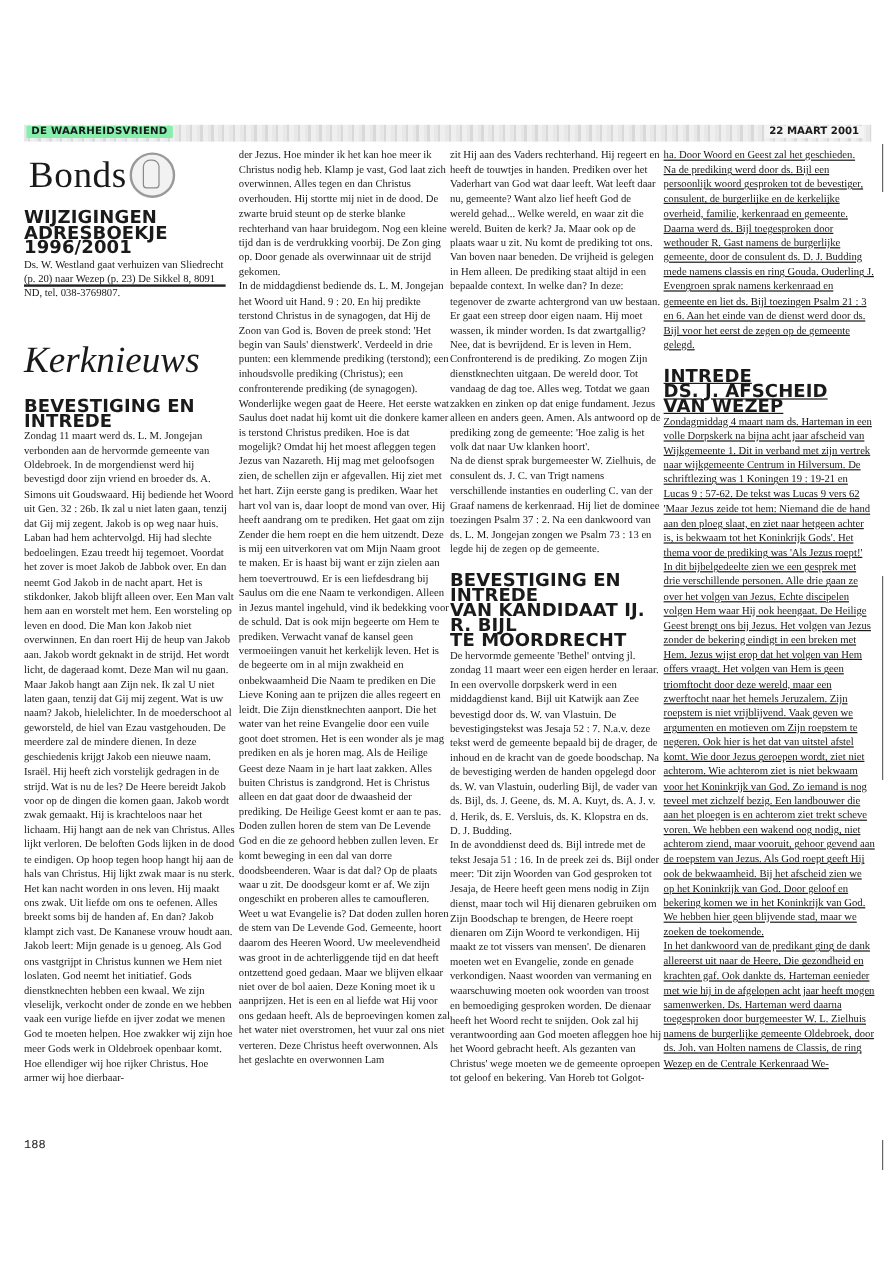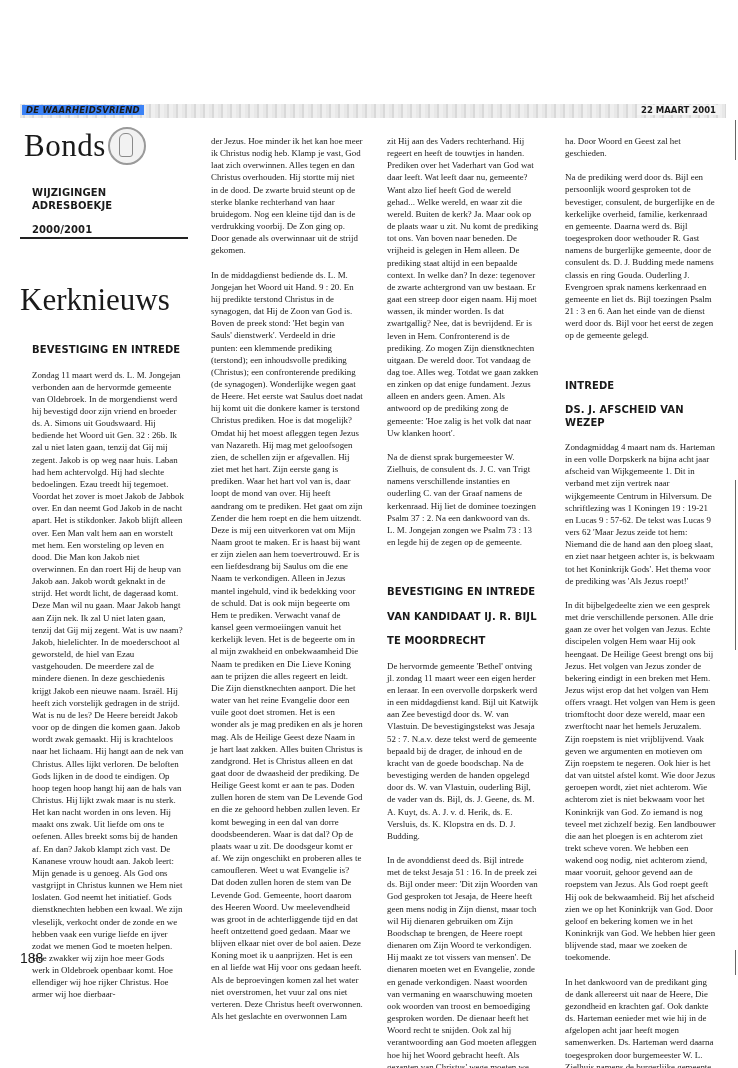--- a/index.html
+++ b/index.html
@@ -6,70 +6,71 @@
   body {
     width: 738px; height: 1068px; background: #ffffff; position: relative; overflow: hidden;
     font-family: "DejaVu Serif", "Liberation Serif", serif; color: #1a1a1a;
   }
   .header-bar {
     position: absolute; left: 20px; top: 104px; width: 706px; height: 14px;
     background: repeating-linear-gradient(90deg, #e8e8e8 0 3px, #d9d9d9 3px 5px, #efefef 5px 9px);
   }
   .header-left {
     position: absolute; left: 22px; top: 105px; font-family: "DejaVu Sans", sans-serif;
-    font-size: 8.5px; font-weight: bold; letter-spacing: 0.2px; background: #3b82f6; padding: 0 4px; font-style: italic;
+    font-size: 8.5px; font-weight: bold; letter-spacing: 0.2px; background: #86efac; padding: 0 4px;
   }
   .header-right {
     position: absolute; right: 18px; top: 105px; font-family: "DejaVu Sans", sans-serif;
     font-size: 8.5px; font-weight: bold; background: #f4f4f4; padding: 0 4px;
   }
   .col {
     position: absolute; top: 0; width: 176px; font-size: 8.9px; line-height: 12.15px;
     font-family: "Liberation Serif", serif;
   }
-  .col p { margin: 12px; }
+  .col p { margin: 0; }
   .h {
-    font-family: "DejaVu Sans", sans-serif; font-weight: bold; font-size: 10px; line-height: 12.5px;
+    font-family: "DejaVu Sans", sans-serif; font-weight: bold; font-size: 15px; line-height: 12.5px;
     margin: 0; letter-spacing: 0.1px;
   }
   .logo {
     position: absolute; left: 24px; top: 127px; font-family: "Liberation Serif", serif;
     font-size: 31px; line-height: 38px; letter-spacing: 0.5px; display: flex; align-items: center;
   }
   .logo .seal {
     display: inline-block; width: 34px; height: 34px; border-radius: 50%;
     border: 2px solid #9a9a9a; margin: 0 2px; position: relative; background: #f2f2f2;
   }
   .logo .seal::after {
     content: ""; position: absolute; left: 9px; top: 4px; width: 12px; height: 22px;
     border: 1.5px solid #8a8a8a; border-radius: 6px 6px 3px 3px;
   }
   .rule { position: absolute; left: 20px; width: 168px; height: 2px; background: #222; }
   .kerk {
     position: absolute; left: 20px; top: 282px; font-family: "Liberation Serif", serif;
-    font-size: 31px;
+    font-style: italic; font-size: 31px;
   }
-  .page-num { position: absolute; left: 20px; top: 950px; font-size: 14px; font-family: Liberation Sans, sans-serif; }
+  .page-num { position: absolute; left: 20px; top: 950px; font-size: 10px; font-family: Liberation Mono, monospace; }
   .scan-edge { position: absolute; right: 2px; width: 1px; background: #666; }
 </style>
 </head>
 <body>
 
 <div class="header-bar"></div>
 <div class="header-left">DE WAARHEIDSVRIEND</div>
 <div class="header-right">22 MAART 2001</div>
 
 <div class="logo">
   <span>Bonds</span>
   <span class="seal"></span>
 </div>
 
 <div class="col" style="left:20px; top:175px;">
   <p class="h">WIJZIGINGEN ADRESBOEKJE</p>
-  <p class="h">2000/2001</p>
+  <p class="h">1996/2001</p>
+  <p style="margin-top:1px;">Ds. W. Westland gaat verhuizen van Sliedrecht (p. 20) naar Wezep (p. 23) De Sikkel 8, 8091 ND, tel. 038-3769807.</p>
 </div>
 <div class="rule" style="top:237px;"></div>
 
 <div class="kerk">Kerknieuws</div>
 
 <div class="col" style="left:20px; top:332px;">
   <p class="h">BEVESTIGING EN INTREDE</p>
   <p>Zondag 11 maart werd ds. L. M. Jongejan verbonden aan de hervormde gemeente van Oldebroek. In de morgendienst werd hij bevestigd door zijn vriend en broeder ds. A. Simons uit Goudswaard. Hij bediende het Woord uit Gen. 32 : 26b. Ik zal u niet laten gaan, tenzij dat Gij mij zegent. Jakob is op weg naar huis. Laban had hem achtervolgd. Hij had slechte bedoelingen. Ezau treedt hij tegemoet. Voordat het zover is moet Jakob de Jabbok over. En dan neemt God Jakob in de nacht apart. Het is stikdonker. Jakob blijft alleen over. Een Man valt hem aan en worstelt met hem. Een worsteling op leven en dood. Die Man kon Jakob niet overwinnen. En dan roert Hij de heup van Jakob aan. Jakob wordt geknakt in de strijd. Het wordt licht, de dageraad komt. Deze Man wil nu gaan. Maar Jakob hangt aan Zijn nek. Ik zal U niet laten gaan, tenzij dat Gij mij zegent. Wat is uw naam? Jakob, hielelichter. In de moederschoot al geworsteld, de hiel van Ezau vastgehouden. De meerdere zal de mindere dienen. In deze geschiedenis krijgt Jakob een nieuwe naam. Israël. Hij heeft zich vorstelijk gedragen in de strijd. Wat is nu de les? De Heere bereidt Jakob voor op de dingen die komen gaan. Jakob wordt zwak gemaakt. Hij is krachteloos naar het lichaam. Hij hangt aan de nek van Christus. Alles lijkt verloren. De beloften Gods lijken in de dood te eindigen. Op hoop tegen hoop hangt hij aan de hals van Christus. Hij lijkt zwak maar is nu sterk. Het kan nacht worden in ons leven. Hij maakt ons zwak. Uit liefde om ons te oefenen. Alles breekt soms bij de handen af. En dan? Jakob klampt zich vast. De Kananese vrouw houdt aan. Jakob leert: Mijn genade is u genoeg. Als God ons vastgrijpt in Christus kunnen we Hem niet loslaten. God neemt het initiatief. Gods dienstknechten hebben een kwaal. We zijn vleselijk, verkocht onder de zonde en we hebben vaak een vurige liefde en ijver zodat we menen God te moeten helpen. Hoe zwakker wij zijn hoe meer Gods werk in Oldebroek openbaar komt. Hoe ellendiger wij hoe rijker Christus. Hoe armer wij hoe dierbaar-</p>
 </div>
 
@@ -84,21 +85,21 @@
   <p>zit Hij aan des Vaders rechterhand. Hij regeert en heeft de touwtjes in handen. Prediken over het Vaderhart van God wat daar leeft. Wat leeft daar nu, gemeente? Want alzo lief heeft God de wereld gehad... Welke wereld, en waar zit die wereld. Buiten de kerk? Ja. Maar ook op de plaats waar u zit. Nu komt de prediking tot ons. Van boven naar beneden. De vrijheid is gelegen in Hem alleen. De prediking staat altijd in een bepaalde context. In welke dan? In deze: tegenover de zwarte achtergrond van uw bestaan. Er gaat een streep door eigen naam. Hij moet wassen, ik minder worden. Is dat zwartgallig? Nee, dat is bevrijdend. Er is leven in Hem. Confronterend is de prediking. Zo mogen Zijn dienstknechten uitgaan. De wereld door. Tot vandaag de dag toe. Alles weg. Totdat we gaan zakken en zinken op dat enige fundament. Jezus alleen en anders geen. Amen. Als antwoord op de prediking zong de gemeente: 'Hoe zalig is het volk dat naar Uw klanken hoort'.</p>
   <p>Na de dienst sprak burgemeester W. Zielhuis, de consulent ds. J. C. van Trigt namens verschillende instanties en ouderling C. van der Graaf namens de kerkenraad. Hij liet de dominee toezingen Psalm 37 : 2. Na een dankwoord van ds. L. M. Jongejan zongen we Psalm 73 : 13 en legde hij de zegen op de gemeente.</p>
   <div style="height:14px;"></div>
   <p class="h">BEVESTIGING EN INTREDE</p>
   <p class="h">VAN KANDIDAAT IJ. R. BIJL</p>
   <p class="h">TE MOORDRECHT</p>
   <p>De hervormde gemeente 'Bethel' ontving jl. zondag 11 maart weer een eigen herder en leraar. In een overvolle dorpskerk werd in een middagdienst kand. Bijl uit Katwijk aan Zee bevestigd door ds. W. van Vlastuin. De bevestigingstekst was Jesaja 52 : 7. N.a.v. deze tekst werd de gemeente bepaald bij de drager, de inhoud en de kracht van de goede boodschap. Na de bevestiging werden de handen opgelegd door ds. W. van Vlastuin, ouderling Bijl, de vader van ds. Bijl, ds. J. Geene, ds. M. A. Kuyt, ds. A. J. v. d. Herik, ds. E. Versluis, ds. K. Klopstra en ds. D. J. Budding.</p>
   <p>In de avonddienst deed ds. Bijl intrede met de tekst Jesaja 51 : 16. In de preek zei ds. Bijl onder meer: 'Dit zijn Woorden van God gesproken tot Jesaja, de Heere heeft geen mens nodig in Zijn dienst, maar toch wil Hij dienaren gebruiken om Zijn Boodschap te brengen, de Heere roept dienaren om Zijn Woord te verkondigen. Hij maakt ze tot vissers van mensen'. De dienaren moeten wet en Evangelie, zonde en genade verkondigen. Naast woorden van vermaning en waarschuwing moeten ook woorden van troost en bemoediging gesproken worden. De dienaar heeft het Woord recht te snijden. Ook zal hij verantwoording aan God moeten afleggen hoe hij het Woord gebracht heeft. Als gezanten van Christus' wege moeten we de gemeente oproepen tot geloof en bekering. Van Horeb tot Golgot-</p>
 </div>
 
-<div class="col" style="left:553px; top:123px;">
+<div class="col" style="left:553px; top:123px;text-decoration:underline;">
   <p>ha. Door Woord en Geest zal het geschieden.</p>
   <p>Na de prediking werd door ds. Bijl een persoonlijk woord gesproken tot de bevestiger, consulent, de burgerlijke en de kerkelijke overheid, familie, kerkenraad en gemeente. Daarna werd ds. Bijl toegesproken door wethouder R. Gast namens de burgerlijke gemeente, door de consulent ds. D. J. Budding mede namens classis en ring Gouda. Ouderling J. Evengroen sprak namens kerkenraad en gemeente en liet ds. Bijl toezingen Psalm 21 : 3 en 6. Aan het einde van de dienst werd door ds. Bijl voor het eerst de zegen op de gemeente gelegd.</p>
   <div style="height:14px;"></div>
   <p class="h">INTREDE</p>
   <p class="h">DS. J. AFSCHEID VAN WEZEP</p>
   <p>Zondagmiddag 4 maart nam ds. Harteman in een volle Dorpskerk na bijna acht jaar afscheid van Wijkgemeente 1. Dit in verband met zijn vertrek naar wijkgemeente Centrum in Hilversum. De schriftlezing was 1 Koningen 19 : 19-21 en Lucas 9 : 57-62. De tekst was Lucas 9 vers 62 'Maar Jezus zeide tot hem: Niemand die de hand aan den ploeg slaat, en ziet naar hetgeen achter is, is bekwaam tot het Koninkrijk Gods'. Het thema voor de prediking was 'Als Jezus roept!'</p>
   <p>In dit bijbelgedeelte zien we een gesprek met drie verschillende personen. Alle drie gaan ze over het volgen van Jezus. Echte discipelen volgen Hem waar Hij ook heengaat. De Heilige Geest brengt ons bij Jezus. Het volgen van Jezus zonder de bekering eindigt in een breken met Hem. Jezus wijst erop dat het volgen van Hem offers vraagt. Het volgen van Hem is geen triomftocht door deze wereld, maar een zwerftocht naar het hemels Jeruzalem. Zijn roepstem is niet vrijblijvend. Vaak geven we argumenten en motieven om Zijn roepstem te negeren. Ook hier is het dat van uitstel afstel komt. Wie door Jezus geroepen wordt, ziet niet achterom. Wie achterom ziet is niet bekwaam voor het Koninkrijk van God. Zo iemand is nog teveel met zichzelf bezig. Een landbouwer die aan het ploegen is en achterom ziet trekt scheve voren. We hebben een wakend oog nodig, niet achterom ziend, maar vooruit, gehoor gevend aan de roepstem van Jezus. Als God roept geeft Hij ook de bekwaamheid. Bij het afscheid zien we op het Koninkrijk van God. Door geloof en bekering komen we in het Koninkrijk van God. We hebben hier geen blijvende stad, maar we zoeken de toekomende.</p>
   <p>In het dankwoord van de predikant ging de dank allereerst uit naar de Heere, Die gezondheid en krachten gaf. Ook dankte ds. Harteman eenieder met wie hij in de afgelopen acht jaar heeft mogen samenwerken. Ds. Harteman werd daarna toegesproken door burgemeester W. L. Zielhuis namens de burgerlijke gemeente Oldebroek, door ds. Joh. van Holten namens de Classis, de ring Wezep en de Centrale Kerkenraad We-</p>
 </div>
 

